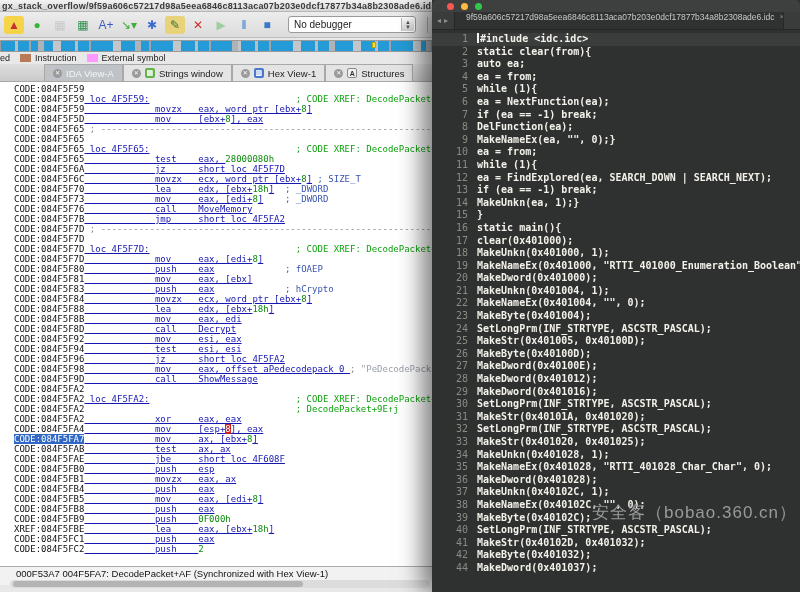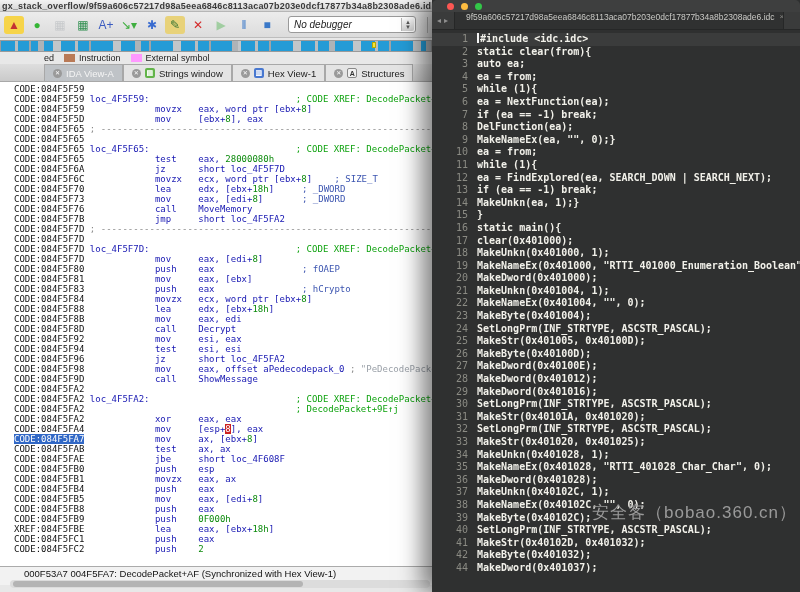--- a/index.html
+++ b/index.html
@@ -17,38 +17,38 @@
   .ida-toolbar { position:absolute; left:0; top:12px; width:800px; height:26px;
     background:linear-gradient(#ececec,#dcdcdc); border-bottom:1px solid #bdbdbd;
     display:flex; align-items:center; padding-left:4px; }
   .tbicon { width:20px; height:18px; margin-right:3px; display:inline-flex;
     align-items:center; justify-content:center; font-size:12px; border-radius:3px;
     cursor:default; }
   .tbicon.faded { opacity:.4; }
   .tb-sep { width:1px; height:16px; background:#b0b0b0; margin:0 5px; }
   .debug-combo { width:128px; height:17px; background:#fff; border:1px solid #9a9a9a;
     border-radius:3px; font-size:10px; color:#222; line-height:15px; padding-left:5px;
-    position:relative; margin-left:8px; margin-right:6px;font-style:italic; }
+    position:relative; margin-left:8px; margin-right:6px; }
   .debug-combo .stepper { position:absolute; right:1px; top:1px; bottom:1px; width:13px;
     background:linear-gradient(#fdfdfd,#cfcfcf); border-left:1px solid #b5b5b5;
     border-radius:0 2px 2px 0; font-size:6px; color:#555; display:flex;
     flex-direction:column; align-items:center; justify-content:center; line-height:5px; }
 
   .navband { position:absolute; left:0; top:40px; width:432px; height:12px;
     border:1px solid #9a9a9a;
     background:
       repeating-linear-gradient(90deg, transparent 0 37px, #aeb3b7 37px 43px, transparent 43px 97px),
       repeating-linear-gradient(90deg, #249bd6 0 14px, #b9bdc0 14px 17px, #249bd6 17px 28px,
         #9fa4a8 28px 30px, #249bd6 30px 52px, #c2c6c9 52px 60px);
   }
   .nav-marker { position:absolute; left:371px; top:1px; width:4px; height:6px;
     background:#f4e43a; border:1px solid #b9a900; }
 
   .legend { position:absolute; left:0; top:52px; width:356px; height:12px;
-    background:#e8e8e8; font-size:9px; color:#222; display:flex; align-items:center;margin-left:44px; }
+    background:#e8e8e8; font-size:9px; color:#222; display:flex; align-items:center; }
   .legend .sw { width:11px; height:8px; margin:0 4px 0 10px; display:inline-block; }
 
   .ida-tabs { position:absolute; left:0; top:64px; width:432px; height:18px;
     background:linear-gradient(#dedede,#cacaca); border-bottom:1px solid #a8a8a8;
     display:flex; align-items:stretch; padding-left:44px; }
   .itab { display:flex; align-items:center; padding:0 8px; font-size:9.5px; color:#222;
     background:#e4e4e4; border:1px solid #a8a8a8; border-bottom:none; gap:4px;
     white-space:nowrap; }
   .itab.active { background:#bfc3c7; color:#f5f5f5; }
   .itab .tclose { width:9px; height:9px; border-radius:50%; background:#9a9a9a; color:#fff;
@@ -58,31 +58,31 @@
 
   .listing { position:absolute; left:0; top:82px; width:432px; height:484px;
     background:#fff; overflow:hidden; padding:2px 0 0 14px;
     font-family:"DejaVu Sans Mono", monospace; font-size:9px; }
   .dotcol { position:absolute; left:1px; top:86px; width:9px; height:470px;
     background-image:radial-gradient(circle at 4px 4px, #3fae3f 1.2px, transparent 1.6px);
     background-size:9px 21px; }
   .aline { height:10px; line-height:10px; white-space:pre; }
   .aline .addr { color:#101010; }
   .aline.sel .addr { background:#3168c6; color:#fff; }
-  .aline .c { color:#1717b2; }
+  .aline .c { color:#1717b2;text-decoration:underline; }
   .aline .n { color:#0c8a0c; }
   .aline .x { color:#0ea20e; }
-  .aline .h { color:#3c55b0;margin-left:17px; }
+  .aline .h { color:#3c55b0; }
   .aline .s { color:#9aa0a8; }
   .aline .g { color:#8a8a8a; }
   .aline .r { background:#cc2222; color:#fff; }
 
   .ida-status { position:absolute; left:0; top:566px; width:432px; height:19px;
     background:#f2f2f2; border-top:1px solid #ababab; font-size:9.5px; color:#111;
-    line-height:13px; padding-left:24px; white-space:nowrap; overflow:hidden; }
+    line-height:13px; padding-left:16px; white-space:nowrap; overflow:hidden; }
   .hscroll { position:absolute; left:10px; top:580px; width:420px; height:8px;
     background:#dcdcdc; border-radius:4px; }
   .hscroll .thumb { position:absolute; left:3px; top:1px; width:290px; height:6px;
     background:#b4b4b4; border-radius:3px; }
 
   
   .editor { position:absolute; left:432px; top:0; width:368px; height:592px;
     background:#2f3030; box-shadow:-10px 0 22px rgba(0,0,0,.5); }
   .ed-titlebar { position:absolute; left:0; top:0; width:368px; height:12px;
     background:#3e3f3f; border-radius:5px 5px 0 0; }

